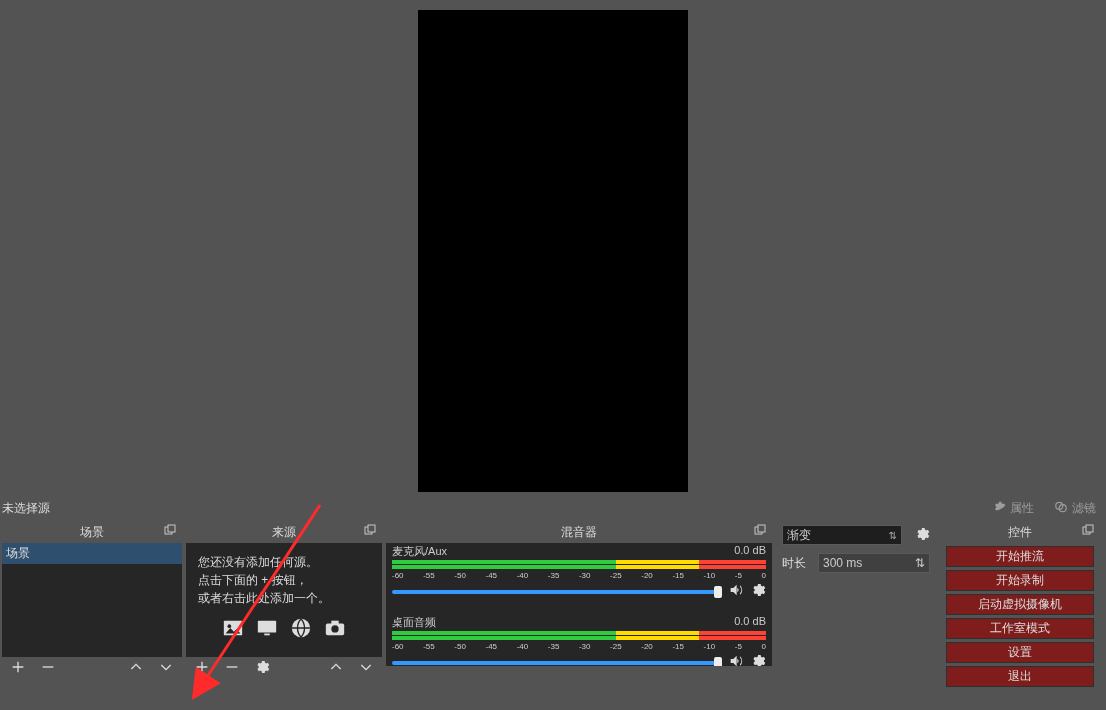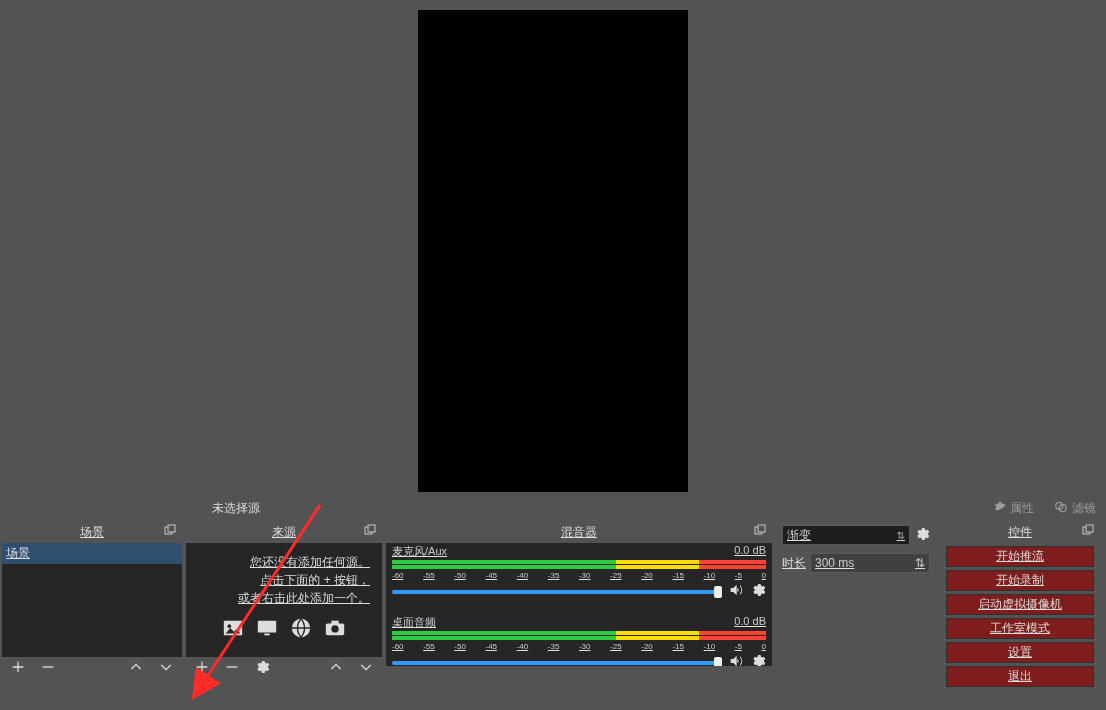--- a/index.html
+++ b/index.html
@@ -3,49 +3,49 @@
 <meta charset="utf-8">
 <style>
 * { box-sizing: border-box; margin: 0; padding: 0; font-family: "Microsoft YaHei", sans-serif; }
 html, body { width: 1106px; height: 710px; background: #535353; color: #ddd; overflow: hidden; }
 
 
 .preview-area { width: 100%; height: 495px; display: flex; align-items: flex-start; justify-content: center; padding-top: 10px; }
 .preview-canvas { width: 270px; height: 482px; background: #000; }
 
 
-.src-toolbar { height: 26px; width: 100%; display: flex; align-items: center; background: #535353; font-size: 12px; text-align: right; }
+.src-toolbar { height: 26px; width: 100%; display: flex; align-items: center; background: #535353; font-size: 12px; }
 .src-toolbar .left-label { flex: 0 0 260px; padding-left: 2px; color: #ddd; }
 .src-toolbar .spacer { flex: 1; }
 .src-toolbar .tb-btn { display: flex; align-items: center; gap: 4px; color: #9c9c9c; padding: 0 10px; height: 100%; cursor: default; }
 .src-toolbar .tb-btn svg { width: 14px; height: 14px; fill: #9c9c9c; }
 
 
 .dock { display: flex; gap: 4px; padding: 0 2px; }
-.panel { background: #3f3f3f; display: flex; flex-direction: column; text-decoration: underline; }
+.panel { background: #3f3f3f; display: flex; flex-direction: column; }
 .panel-scenes   { width: 180px; height: 160px; }
 .panel-sources  { width: 196px; height: 160px; }
 .panel-mixer    { width: 386px; height: 145px; }
 .panel-trans    { width: 160px; height: 78px; }
 .panel-controls { width: 160px; height: 170px; }
 
 .panel-header { height: 22px; background: #535353; display: flex; align-items: center; justify-content: center; position: relative; font-size: 12px; color: #ddd; }
 .panel-header .pop-icon { position: absolute; right: 6px; top: 3px; cursor: pointer; }
 .panel-header .pop-icon svg { width: 12px; height: 12px; fill: #c8c8c8; }
 .panel-body { flex: 1; background: #262626; overflow: hidden; position: relative; }
 .panel-footer { height: 24px; background: #535353; display: flex; align-items: center; gap: 14px; padding: 0 8px; }
 .panel-footer .ficon { cursor: pointer; }
 .panel-footer .ficon svg { width: 16px; height: 16px; stroke: #dcdcdc; fill: none; stroke-width: 2; }
 .panel-footer .ficon.fill svg { fill: #dcdcdc; stroke: none; }
 
 
 .scene-item { background: #2f4f6f; font-size: 12px; padding: 2px 4px; }
 
 
-.sources-empty { text-align: right; font-size: 12px; color: #ddd; padding: 10px 12px 4px; line-height: 1.5; }
+.sources-empty { text-align: left; font-size: 12px; color: #ddd; padding: 10px 12px 4px; line-height: 1.5; }
 .sources-icons { display: flex; justify-content: center; gap: 10px; margin-top: 6px; }
 .sources-icons svg { width: 24px; height: 22px; fill: #ddd; }
 
 
 .mixer-track { padding: 1px 6px 0; }
 .track-head { display: flex; justify-content: space-between; font-size: 11px; color: #ccc; }
 .meter { position: relative; height: 10px; margin-top: 1px; }
 .meter .bar { position: absolute; top: 0; height: 4px; }
 .meter .g { left: 0; width: 60%; background: #2ecc40; }
 .meter .y { left: 60%; width: 22%; background: #ffdc00; }
@@ -53,21 +53,21 @@
 .meter .g2 { top: 5px; left: 0; width: 60%; height: 4px; background: #2ecc40; }
 .meter .y2 { top: 5px; left: 60%; width: 22%; height: 4px; background: #ffdc00; }
 .meter .r2 { top: 5px; left: 82%; width: 18%; height: 4px; background: #ff4136; }
 .ticks { display: flex; justify-content: space-between; font-size: 8px; color: #ccc; margin-top: 1px; }
 .slider-row { display: flex; align-items: center; gap: 6px; margin-top: 2px; }
 .slider-row .track { flex: 1; height: 4px; background: #3399ff; position: relative; border-radius: 2px; }
 .slider-row .knob { position: absolute; right: 0; top: -4px; width: 8px; height: 12px; background: #eee; border-radius: 2px; }
 .slider-row svg { width: 16px; height: 16px; fill: #ddd; }
 
 
-.trans-row { display: flex; align-items: center; gap: 4px; padding: 4px 6px; font-size: 12px; }
+.trans-row { display: flex; align-items: center; gap: 12px; padding: 4px 6px; font-size: 12px; }
 .trans-select { flex: 1; height: 20px; background: #1e1e1e; border: 1px solid #5a5a5a; color: #ccc; font-size: 12px; padding: 0 4px; display: flex; align-items: center; justify-content: space-between; }
 .trans-select .arrows { font-size: 10px; color: #aaa; }
 .trans-gear svg { width: 16px; height: 16px; fill: #ddd; }
 .trans-input { flex: 1; height: 20px; background: #404040; border: 1px solid #5a5a5a; color: #ccc; font-size: 12px; padding: 0 4px; display: flex; align-items: center; justify-content: space-between; }
 
 
 .ctrl-body { background: #535353; }
 .ctrl-btn { display: block; width: 148px; margin: 3px auto; height: 21px; background: #7f1d1d; border: 1px solid #2f2f2f; color: #ddd; font-size: 12px; text-align: center; line-height: 19px; cursor: pointer; }
 
 

